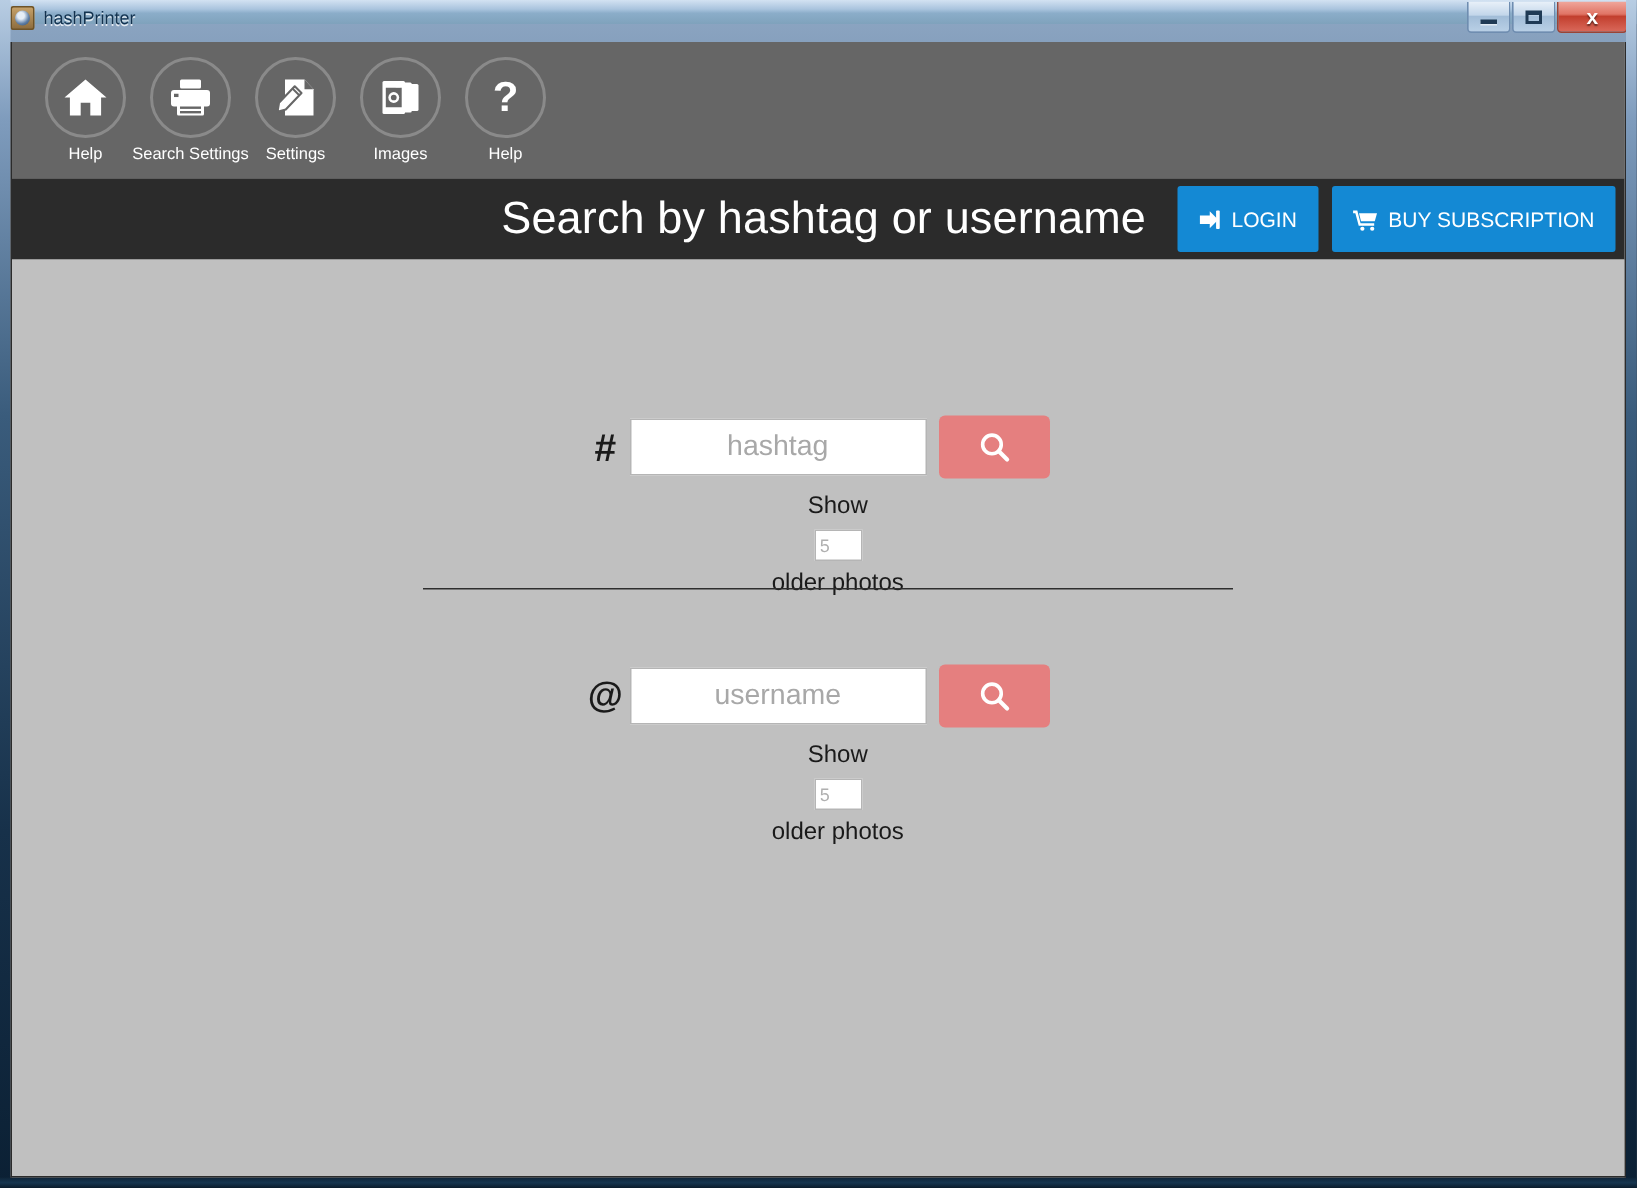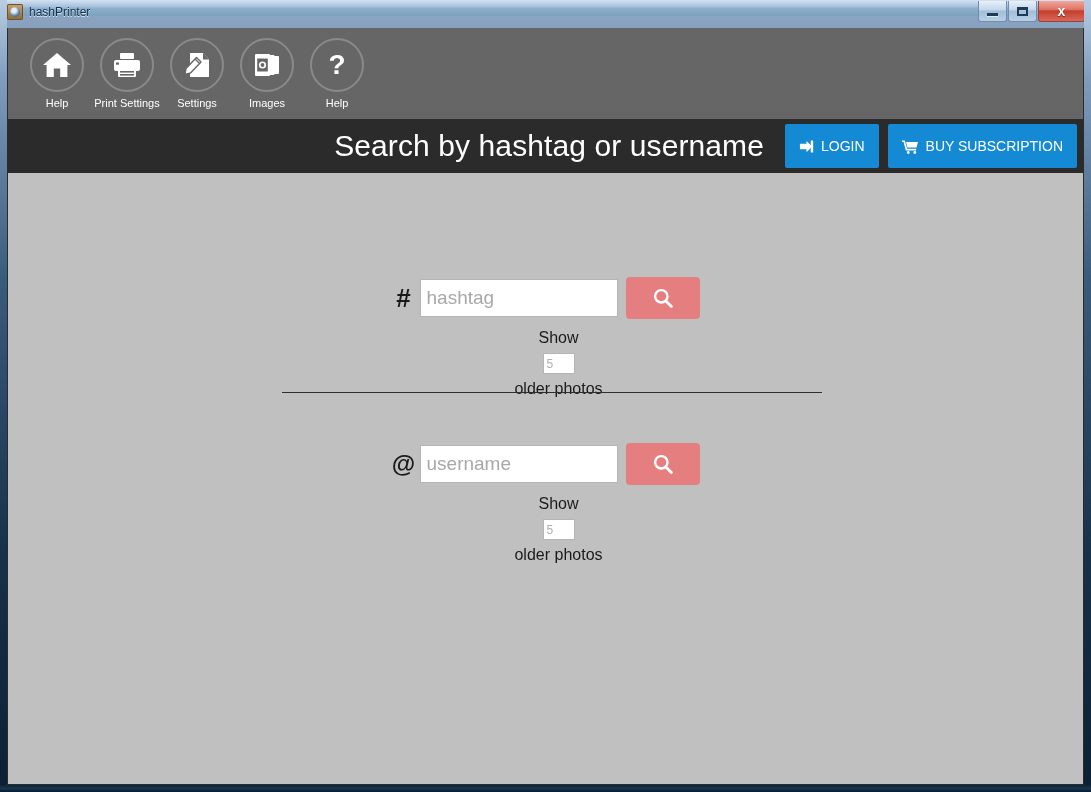--- a/index.html
+++ b/index.html
@@ -226,20 +226,21 @@
     width: 198px;
     height: 38px;
     font-size: 19px;
     color: #333333;
     padding: 0 6px;
     box-sizing: border-box;
     border: 1px solid #b5b5b5;
     background: #ffffff;
     font-family: "Liberation Sans", sans-serif;
     outline: none;
+    text-align: center;
   }
   .text-input::placeholder { color: #a8a8a8; }
   .search-btn {
     width: 74px;
     height: 42px;
     margin-left: 8px;
     background: #e57f7f;
     border: none;
     border-radius: 4px;
     display: flex;
@@ -327,21 +328,21 @@
         <div class="tool-circle">
           <svg width="30" height="28" viewBox="0 0 30 28" fill="#ffffff">
             <rect x="8" y="2" width="14" height="6" rx="1"></rect>
             <rect x="2" y="9" width="26" height="11" rx="2"></rect>
             <rect x="6" y="18" width="18" height="8" rx="1" fill="#ffffff"></rect>
             <rect x="8" y="20" width="14" height="1.6" fill="#666666"></rect>
             <rect x="8" y="23" width="14" height="1.6" fill="#666666"></rect>
             <rect x="4" y="11.5" width="3" height="2.2" fill="#666666"></rect>
           </svg>
         </div>
-        <div class="tool-label">Print Settings</div>
+        <div class="tool-label">Search Settings</div>
       </div>
 
       <div class="tool-item">
         <div class="tool-circle">
           <svg width="30" height="28" viewBox="0 0 30 28" fill="#ffffff">
             <path d="M8 2 L21 2 L27 8.5 L27 26 L8 26 Z"></path>
             <path d="M21 2 L21 8.5 L27 8.5 Z" fill="#666666"></path>
             <path d="M4 17.5 L14.5 6.5 L19 11 L8.5 22 L3 23.5 Z" fill="#ffffff" stroke="#666666" stroke-width="1.4" stroke-linejoin="round"></path>
             <path d="M13 8 L17.5 12.5" stroke="#666666" stroke-width="1.3"></path>
           </svg>

